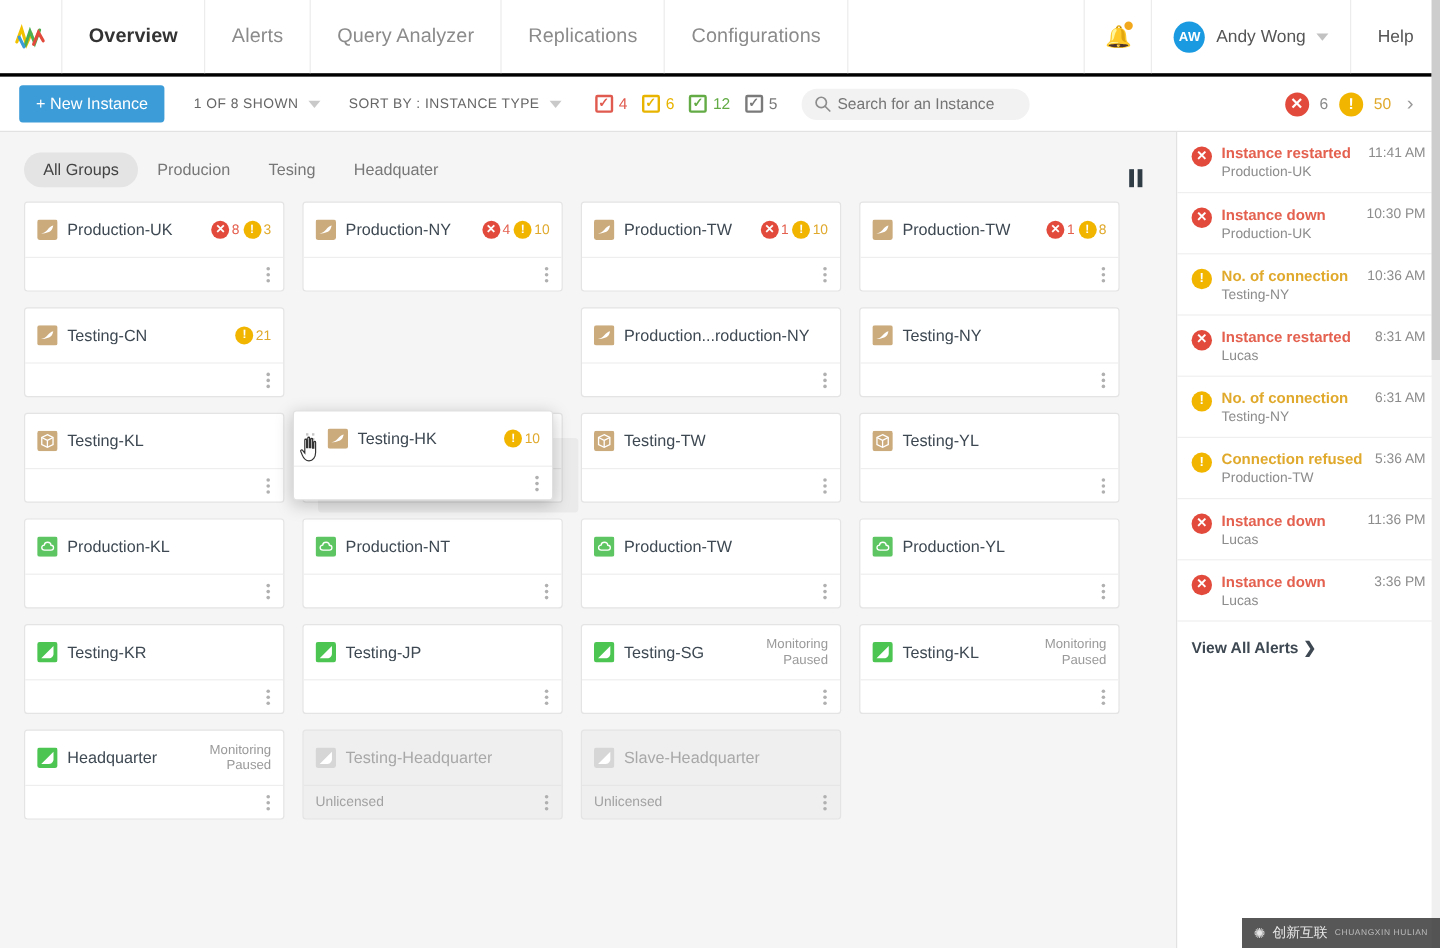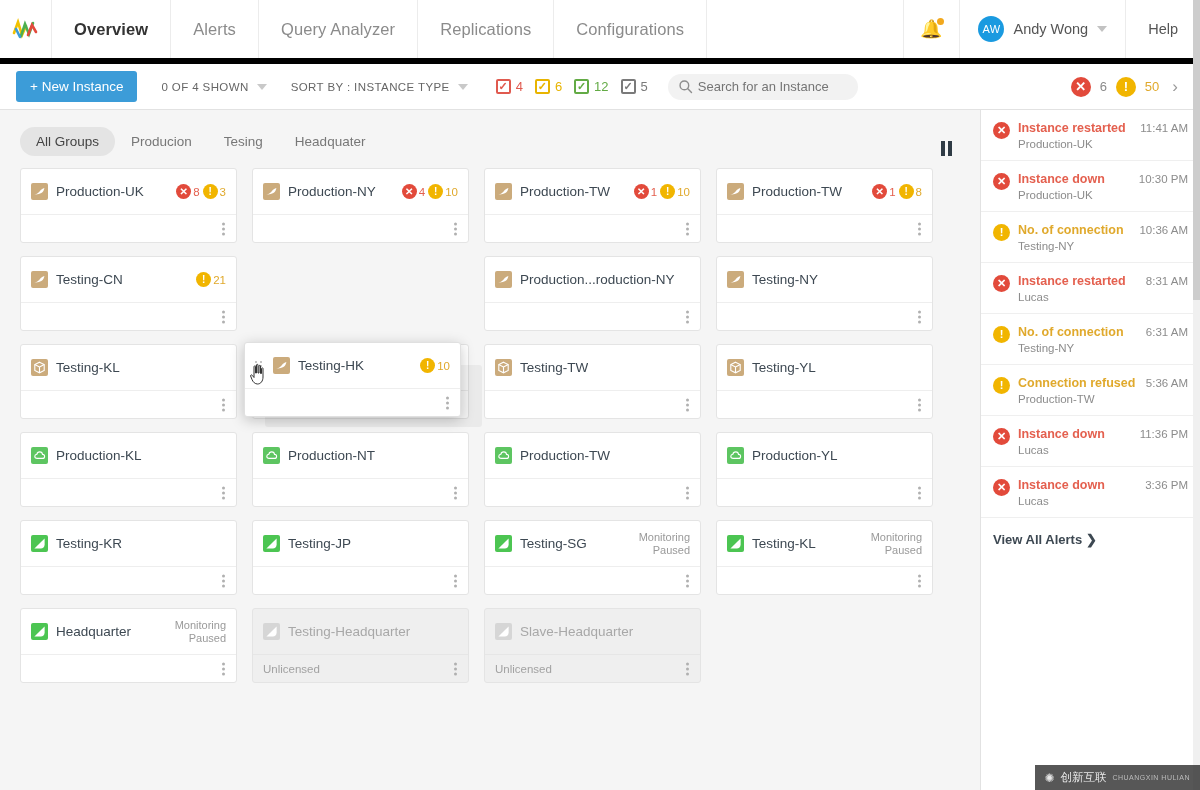--- a/index.html
+++ b/index.html
@@ -13,21 +13,21 @@
     position: relative;
     width: 1200px; height: 790px;
     background: #f5f5f5;
     display: flex; flex-direction: column;
   }
 
   
   .topnav {
     height: 64px; min-height: 64px;
     background: #ffffff;
-    border-bottom: 6px solid #000000;
+    border-bottom: 3px solid #000000;
     display: flex; align-items: stretch;
   }
   .logo-cell {
     width: 52px; display: flex; align-items: center; justify-content: center;
     border-right: 1px solid #ececec;
   }
   .logo { width: 28px; height: 24px; }
   .nav-item {
     display: flex; align-items: center; padding: 0 22px;
     font-size: 16.5px; color: #8b8b8b;
@@ -46,21 +46,21 @@
     position: absolute; top: 18px; right: 15px;
     width: 7px; height: 7px; border-radius: 50%; background: #f2a81d;
   }
   .user-cell {
     display: flex; align-items: center; gap: 9px; padding: 0 18px;
     border-right: 1px solid #ececec; cursor: pointer;
   }
   .avatar {
     width: 26px; height: 26px; border-radius: 50%;
     background: #1a9ae0; color: #fff;
-    font-size: 11px; font-weight: normal;
+    font-size: 11px; font-weight: bold;
     display: flex; align-items: center; justify-content: center;
     letter-spacing: .3px;
   }
   .user-name { font-size: 14.5px; color: #555; }
   .caret { width: 0; height: 0; border-left: 5px solid transparent; border-right: 5px solid transparent; border-top: 6px solid #c2c2c2; }
   .help-cell {
     display: flex; align-items: center; padding: 0 22px;
     font-size: 14.5px; color: #555; cursor: pointer;
   }
 
@@ -279,21 +279,21 @@
       <span class="caret"></span>
     </div>
     <div class="help-cell">
         <span>Help</span>
       </div>
   </div>
 
   <div class="toolbar">
     <button class="btn-new">+ New Instance</button>
     <div class="tb-select">
-      <span>0 OF 4 SHOWN</span>
+      <span>1 OF 8 SHOWN</span>
       <span class="tb-caret"></span>
     </div>
     <div class="tb-select">
       <span>SORT BY : INSTANCE TYPE</span>
       <span class="tb-caret"></span>
     </div>
     <div class="filters">
       <div class="filter">
         <span class="cbox" style="border-color:#e05a4f;color:#e05a4f">✓</span>
         <span class="filter-count" style="color:#e05a4f">4</span>

